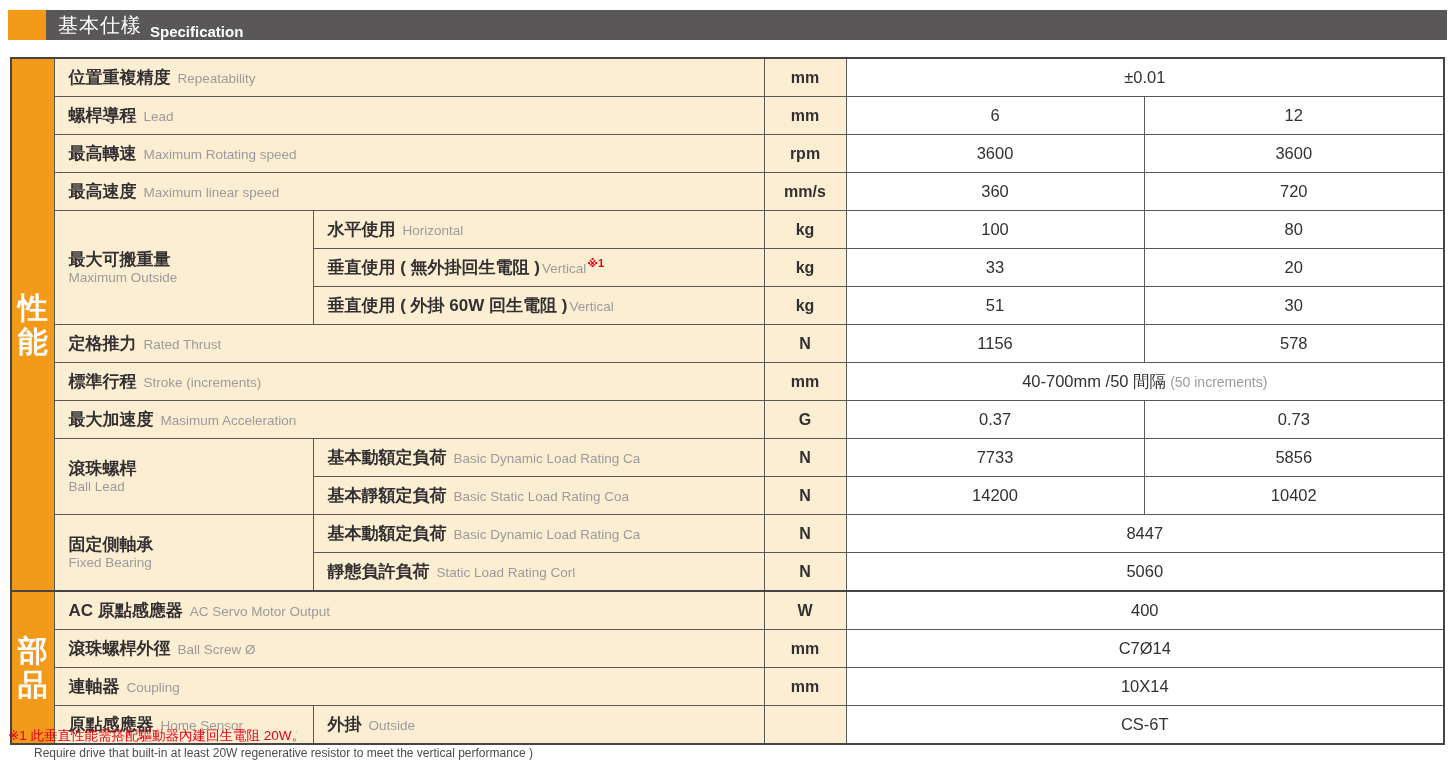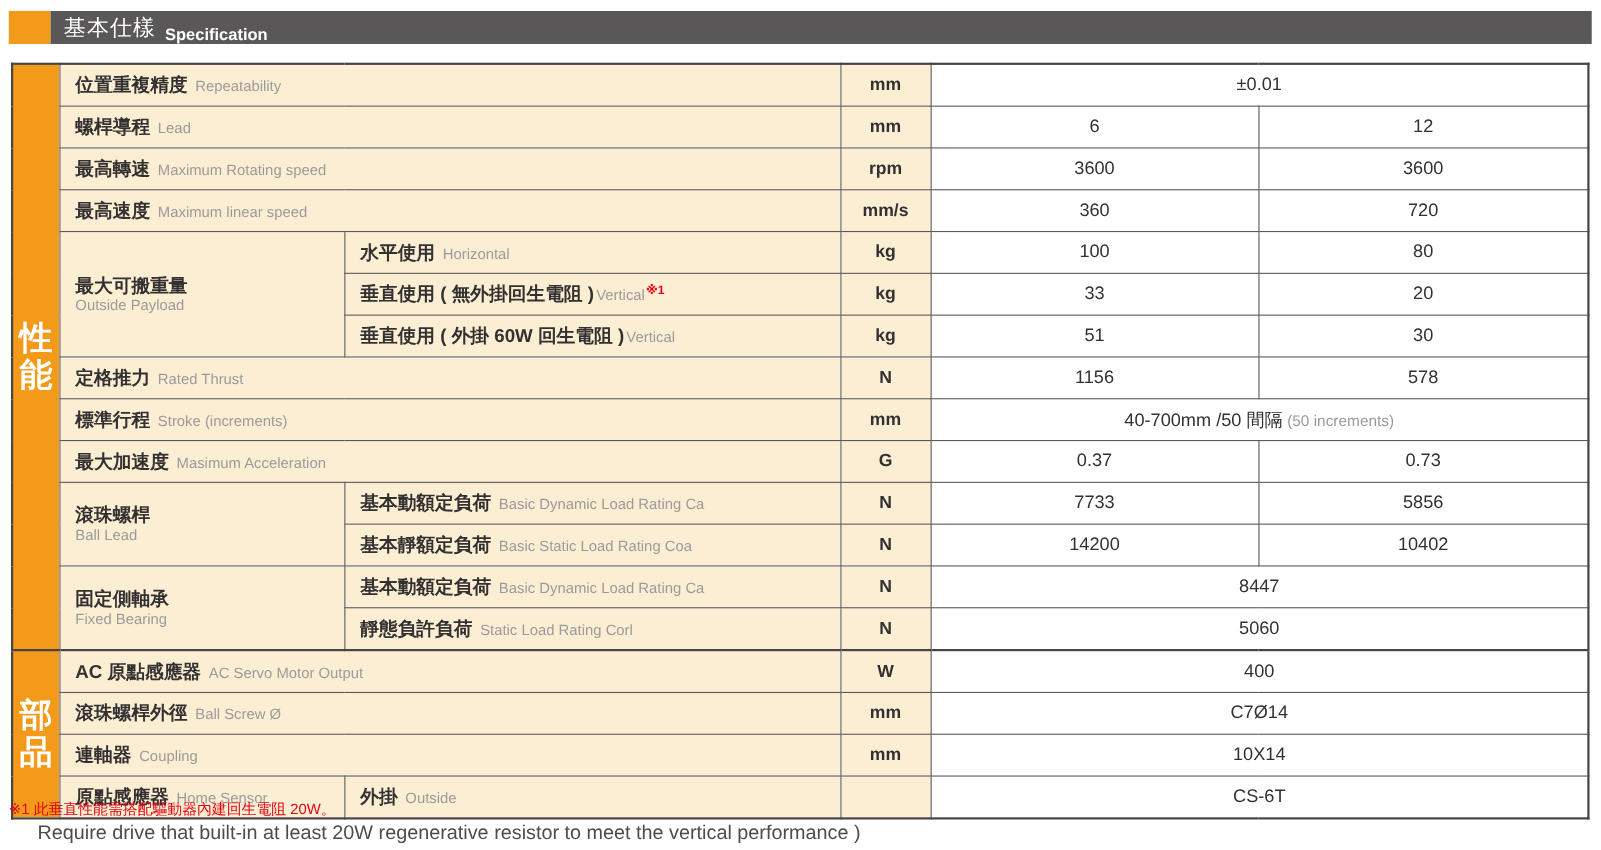--- a/index.html
+++ b/index.html
@@ -32,21 +32,21 @@
   .en{font-size:13.5px;color:#9C9A9A;margin-left:7px;}
   .group .zh{display:block;line-height:1.25;}
   .group .en{display:block;margin-left:0;line-height:1.2;}
   .unit{background:#FBEED3;text-align:center;vertical-align:middle;font-weight:bold;font-size:16px;color:#333031;}
   .val{background:#ffffff;text-align:center;vertical-align:middle;font-size:16.5px;color:#333031;}
   .val .sub{color:#9C9A9A;font-size:14px;margin-left:4px;}
   sup.note{color:#E60012;font-size:11px;font-weight:bold;vertical-align:super;margin-left:1px;}
   
   .footnote{position:absolute;left:8px;top:727px;line-height:1.35;}
   .fn-red{color:#E60012;font-weight:normal;font-size:13.5px;}
-  .fn-en{color:#4e4b4b;font-size:18px;margin-left:26px;}
+  .fn-en{color:#4e4b4b;font-size:12px;margin-left:26px;}
 </style>
 </head>
 <body>
 
 <div class="header-bar">
   <div class="header-accent"></div>
   <div class="header-strip">
     <span class="header-title-zh">基本仕樣</span>
     <span class="header-title-en">Specification</span>
   </div>
@@ -91,21 +91,21 @@
       <td class="lbl" colspan="2">
         <span class="zh">最高速度</span><span class="en">Maximum linear speed</span>
       </td>
       <td class="unit">mm/s</td>
       <td class="val">360</td>
       <td class="val">720</td>
     </tr>
     <tr>
       <td class="lbl group" rowspan="3">
         <span class="zh">最大可搬重量</span>
-          <span class="en">Outside Payload</span>
+          <span class="en">Maximum Outside</span>
       </td>
       <td class="lbl">
         <span class="zh">水平使用</span><span class="en">Horizontal</span>
       </td>
       <td class="unit">kg</td>
       <td class="val">100</td>
       <td class="val">80</td>
     </tr>
     <tr>
       <td class="lbl">

